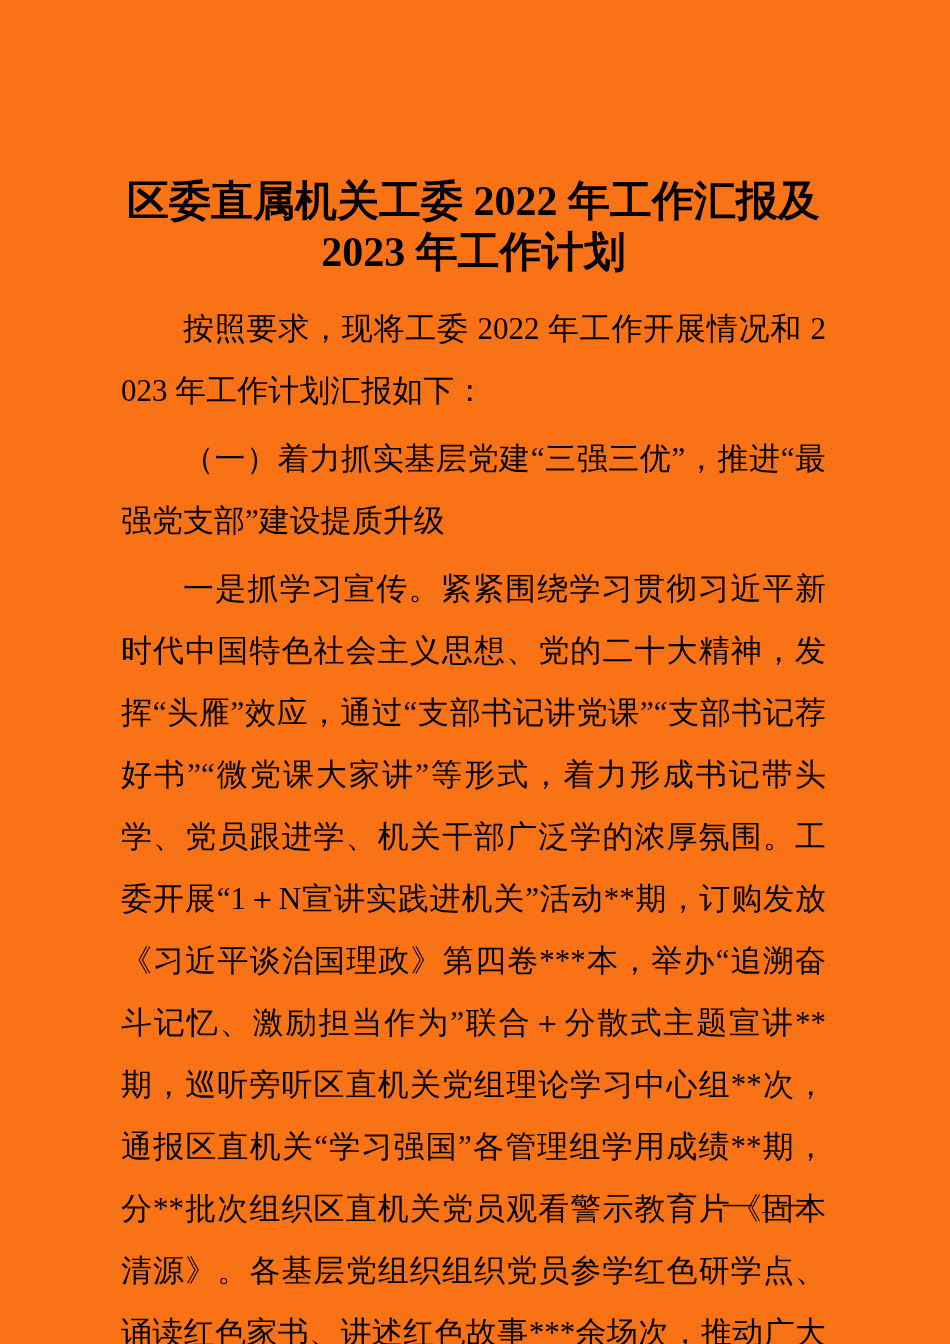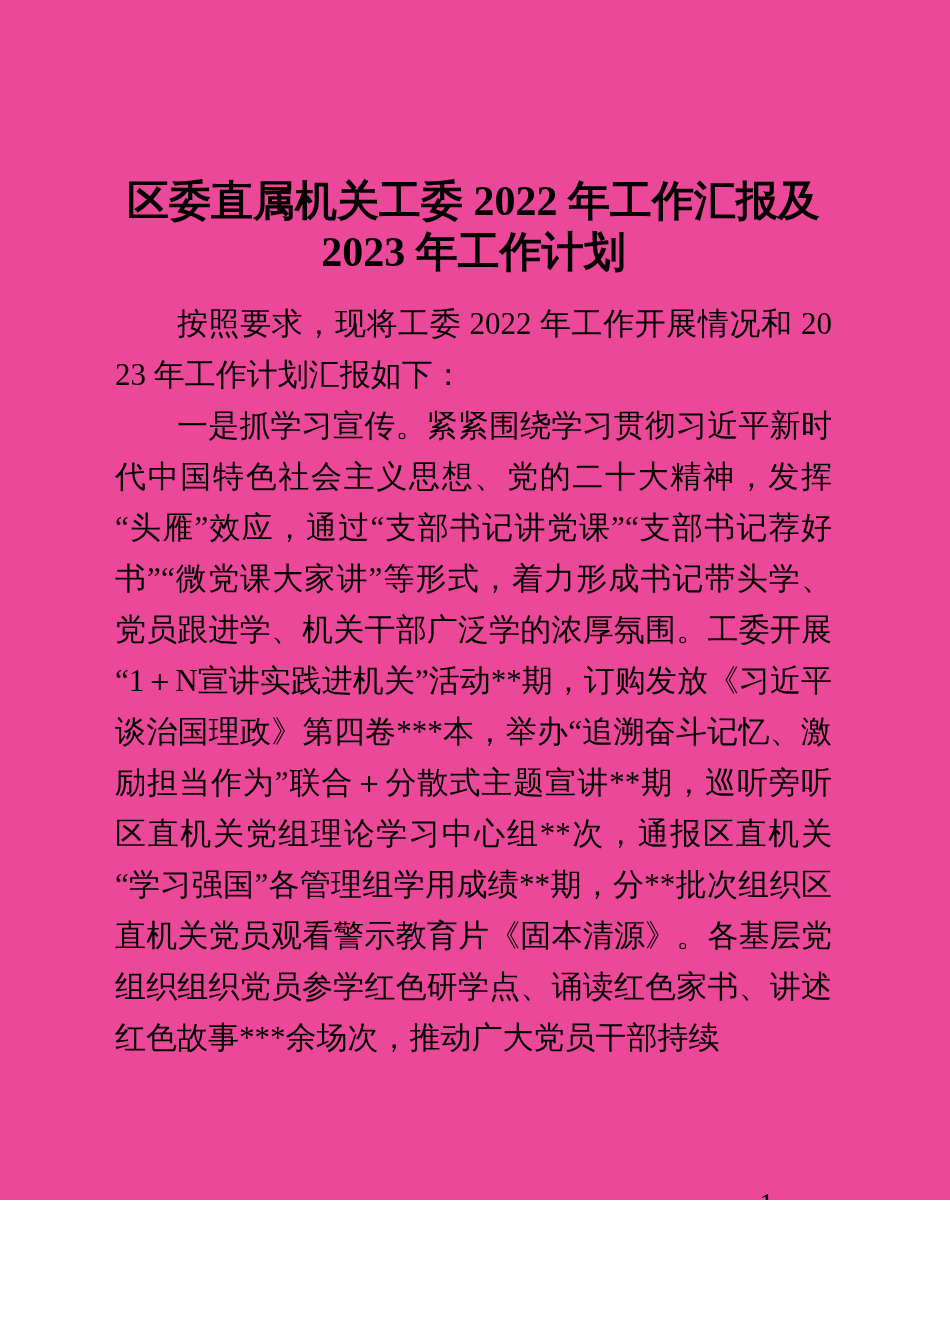--- a/index.html
+++ b/index.html
@@ -3,40 +3,40 @@
 <meta charset="utf-8">
 <style>
   html, body {
     margin: 0;
     padding: 0;
     background: #ffffff;
   }
   .page {
     position: relative;
     width: 950px;
-    height: 1200px;
-    background: #ec4899;
+    height: 1344px;
+    background: #f97316;
     color: #000000;
     box-sizing: border-box;
     padding: 176px 118px 0 115px;
     overflow: hidden;
     font-family: "Liberation Serif", "DejaVu Serif", serif;
   }
   .doc-title {
     margin: 0 0 20px 0;
     font-size: 42px;
     line-height: 51px;
     font-weight: bold;
     text-align: center;
     font-family: "Liberation Serif", "DejaVu Serif", serif;
   }
   .para, .heading-hei, .heading-kai {
-    margin: 0;
+    margin: 6px;
     font-size: 31px;
-    line-height: 51px;
+    line-height: 62px;
     text-align: justify;
     text-justify: inter-character;
     text-indent: 2em;
     word-break: break-all;
   }
   .para {
     font-weight: normal;
     font-family: "Liberation Serif", "DejaVu Serif", serif;
   }
   .heading-hei {
@@ -61,18 +61,19 @@
 <body>
 
 <div class="page">
 
   <h1 class="doc-title">区委直属机关工委 2022 年工作汇报及 2023 年工作计划</h1>
 
   <p class="para">按照要求，现将工委 2022 年工作开展情况和 2023 年工作计划汇报如下：</p>
 
 
 
+  <h3 class="heading-kai">（一）着力抓实基层党建“三强三优”，推进“最强党支部”建设提质升级</h3>
 
   <p class="para">一是抓学习宣传。紧紧围绕学习贯彻习近平新时代中国特色社会主义思想、党的二十大精神，发挥“头雁”效应，通过“支部书记讲党课”“支部书记荐好书”“微党课大家讲”等形式，着力形成书记带头学、党员跟进学、机关干部广泛学的浓厚氛围。工委开展“1＋N宣讲实践进机关”活动**期，订购发放《习近平谈治国理政》第四卷***本，举办“追溯奋斗记忆、激励担当作为”联合＋分散式主题宣讲**期，巡听旁听区直机关党组理论学习中心组**次，通报区直机关“学习强国”各管理组学用成绩**期，分**批次组织区直机关党员观看警示教育片《固本清源》。各基层党组织组织党员参学红色研学点、诵读红色家书、讲述红色故事***余场次，推动广大党员干部持续</p>
 
   <div class="page-number">— 1 —</div>
 
 </div>
 
 </body></html>

